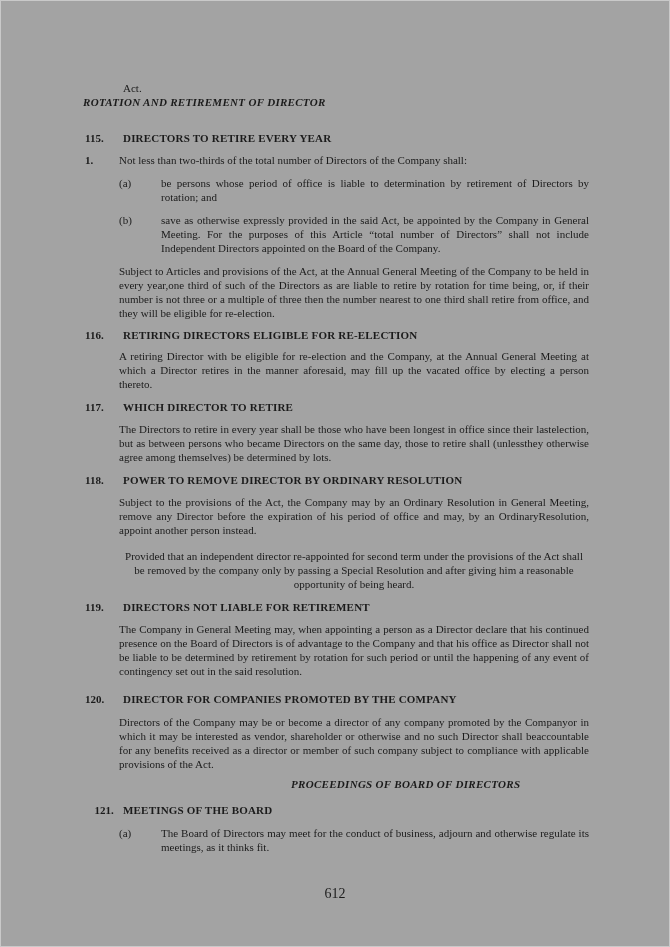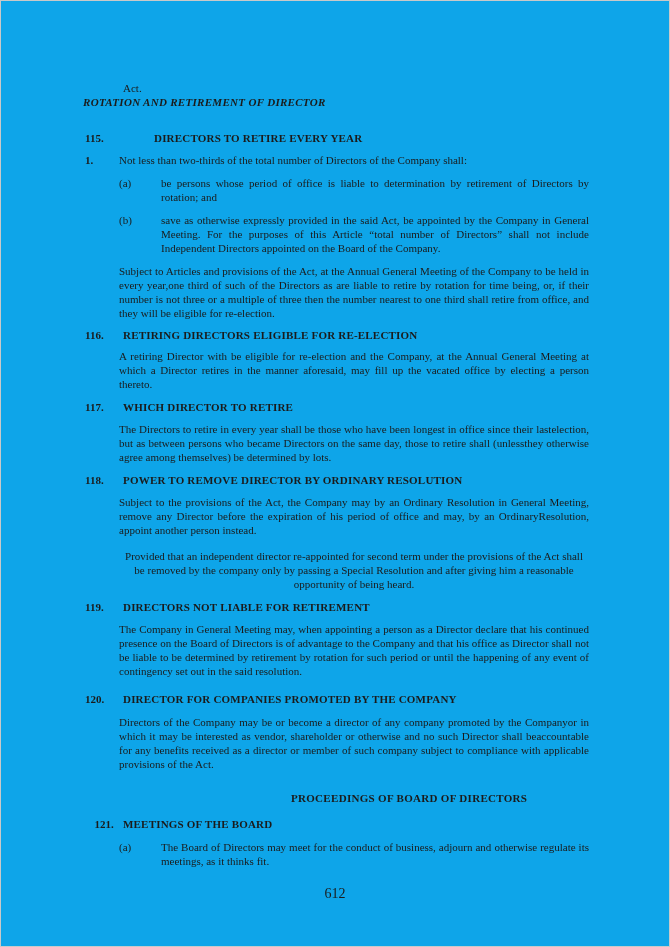--- a/index.html
+++ b/index.html
@@ -1,21 +1,21 @@
 <!DOCTYPE html>
 <html><head>
 <meta charset="utf-8">
 <style>
   html, body { margin:0; padding:0; background:#ffffff; }
   .page {
     position:relative;
     width:670px;
     height:947px;
     box-sizing:border-box;
-    background:#0ea5e9;
+    background:#a3a3a3;
     border:1px solid #c9c9c9;
     font-family:"Liberation Serif","DejaVu Serif",serif;
     color:#1b1b1b;
     font-size:11px;
     line-height:14px;
     overflow:hidden;
   }
   .content {
     position:absolute;
     left:80px;
@@ -27,37 +27,38 @@
   .just { text-align:justify; }
   .frag { margin-left:42px; }
   .group-head {
     font-weight:bold;
     font-style:italic;
     margin-left:2px;
     letter-spacing:0.3px;
   }
   .group-head-mid {
     font-weight:bold;
+    font-style:italic;
     margin-left:210px;
-    margin-top:20px;
+    margin-top:6px;
     letter-spacing:0.3px;
   }
   .sec-head { display:flex; margin-top:9px; }
   .sec-head .num { flex:0 0 38px; font-weight:bold; margin-left:4px; }
   .sec-head .title { font-weight:bold; letter-spacing:0.2px; }
   .clause { display:flex; margin-top:8px; }
   .clause .num { flex:0 0 34px; font-weight:bold; margin-left:4px; }
   .clause .txt { flex:1; text-align:justify; }
   .item { display:flex; margin-top:9px; margin-left:38px; }
   .item .marker { flex:0 0 42px; }
   .item .txt { flex:1; text-align:justify; }
   .body { margin-top:9px; }
   .mt7 { margin-top:7px; } .mt8 { margin-top:8px; }
   .mt12 { margin-top:12px;text-align:center; } .mt14 { margin-top:14px; }
-  .mt22 { margin-top:22px;gap:31px; }
+  .mt22 { margin-top:22px; }
   .page-num {
     position:absolute;
     top:886px;
     left:0;
     width:100%;
     text-align:center;
     font-size:14px;
   }
 </style>
 </head>

